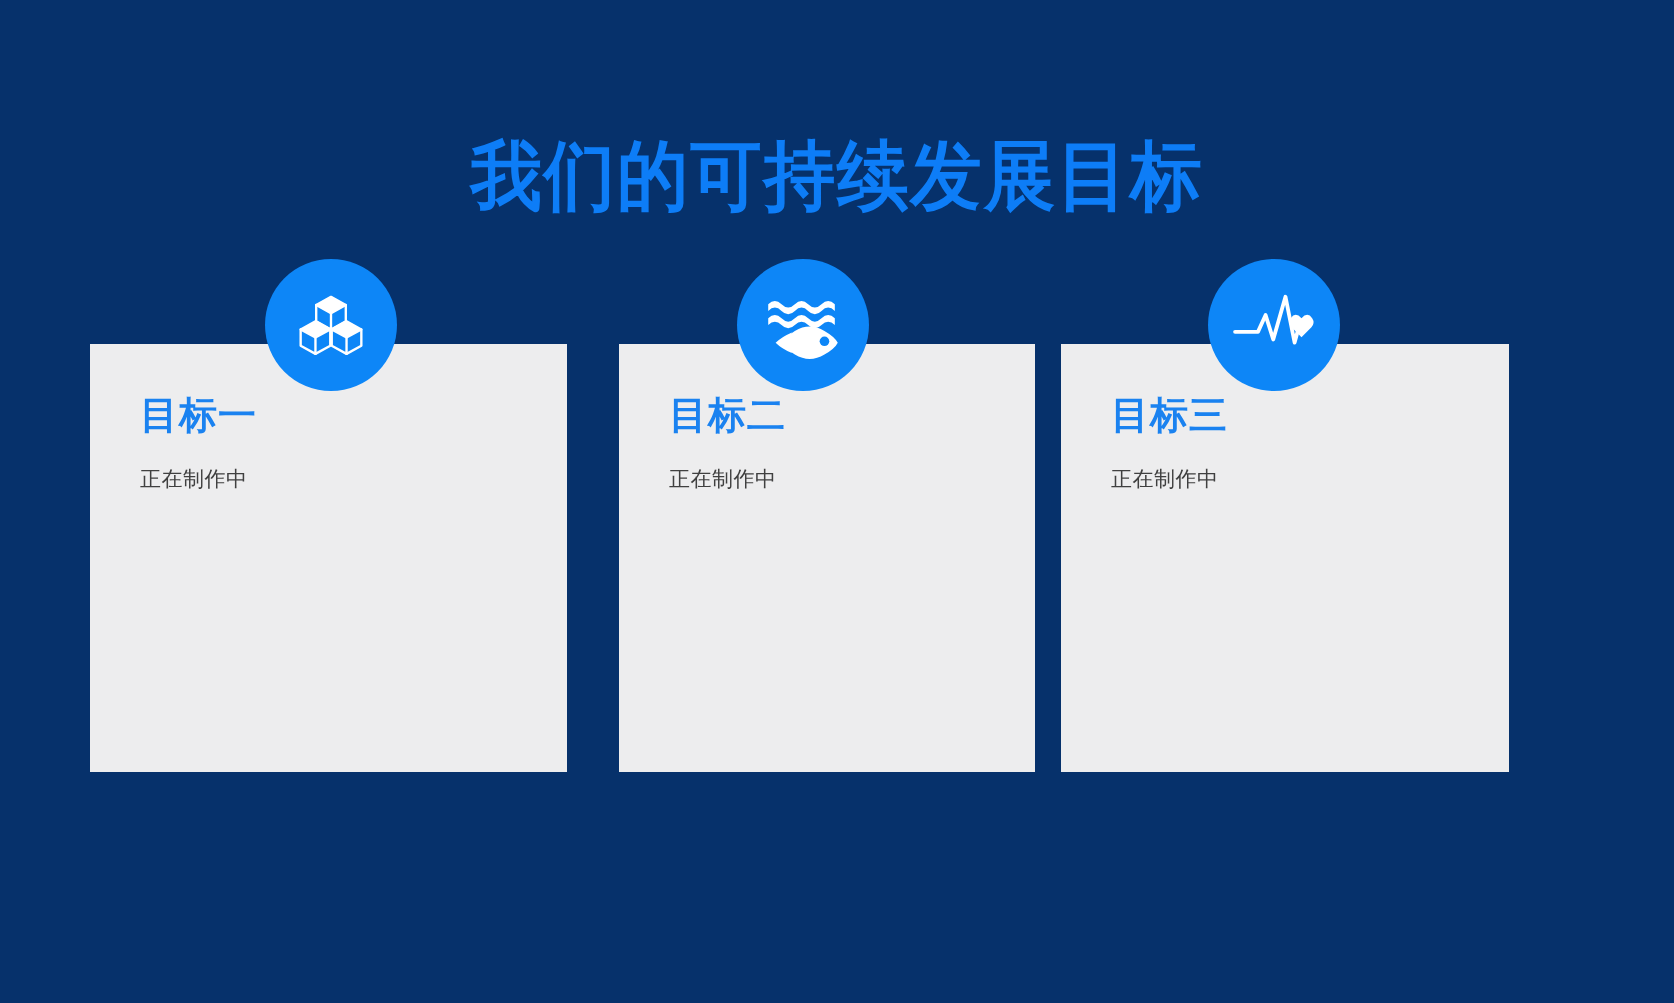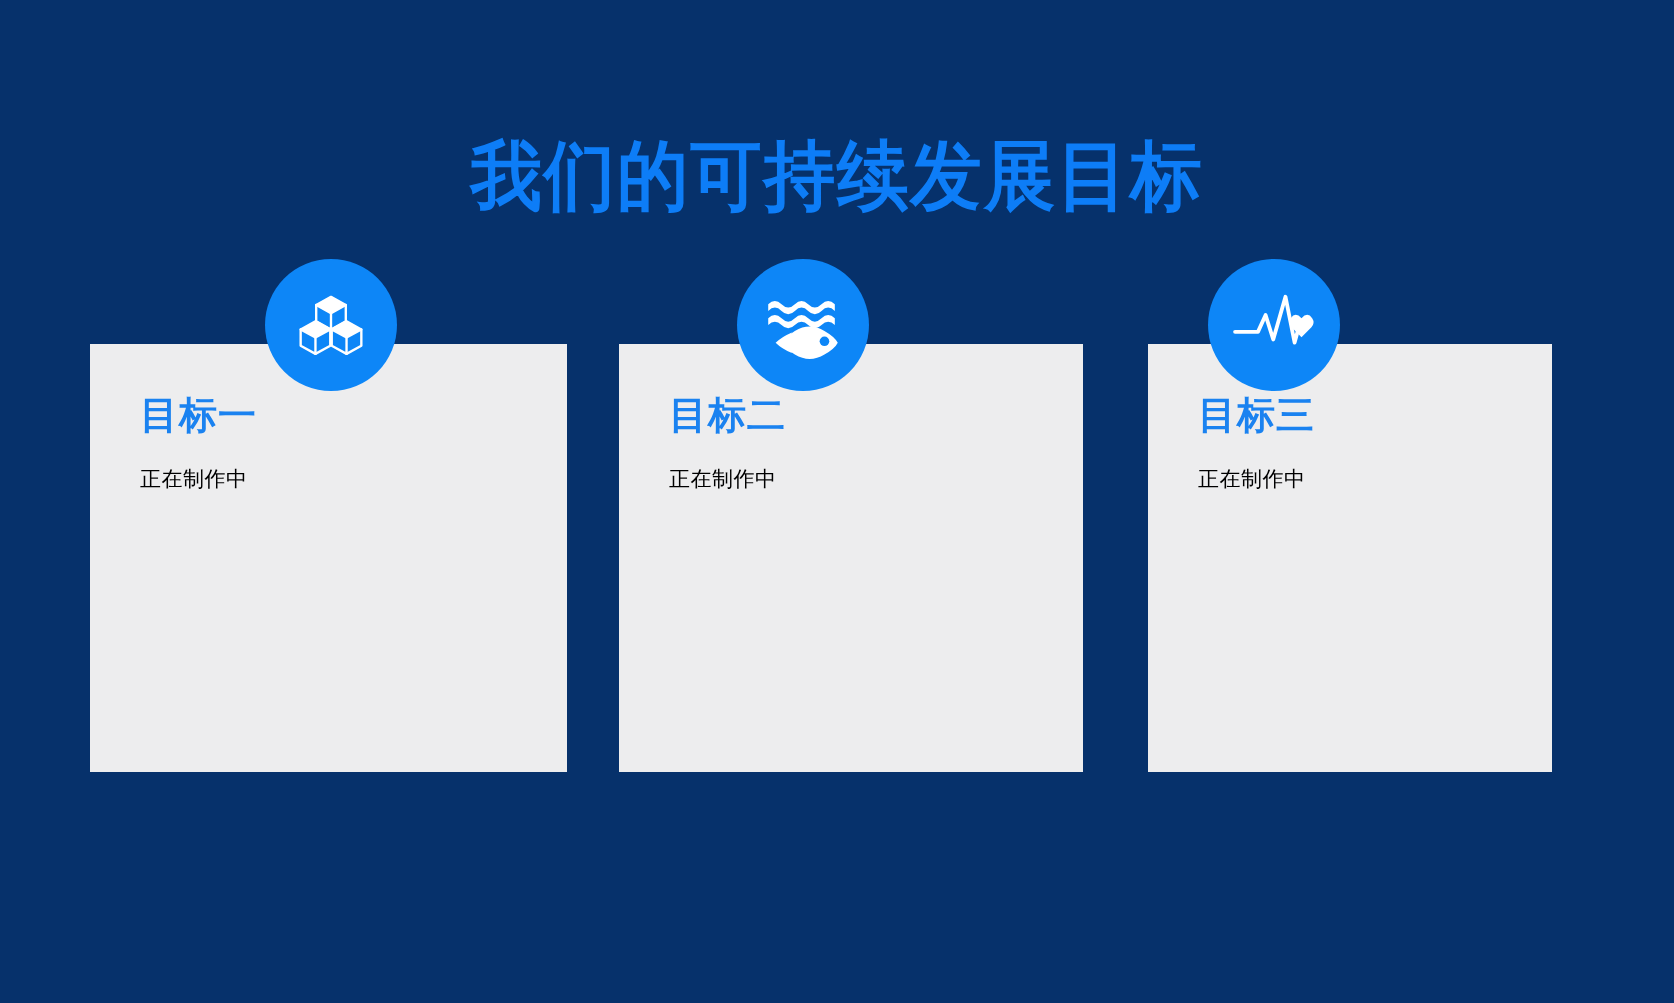--- a/index.html
+++ b/index.html
@@ -52,22 +52,22 @@
   }
 
   .card {
     position: absolute;
     top: 344px;
     height: 428px;
     background: #ededee;
   }
 
   .card.c1 { left: 90px;   width: 477px; }
-  .card.c2 { left: 619px;  width: 464px; }
-  .card.c3 { left: 1148px; width: 404px; }
+  .card.c2 { left: 619px;  width: 416px; }
+  .card.c3 { left: 1061px; width: 448px; }
 
   .card-heading {
     position: absolute;
     left: 50px;
     top: 48px;
     font-size: 38px;
     line-height: 46px;
     font-weight: 700;
     color: #1a82f0;
     letter-spacing: 1px;
@@ -75,21 +75,21 @@
     font-family: "DejaVu Sans", "Liberation Sans", sans-serif;
   }
 
   .card-body {
     position: absolute;
     left: 50px;
     top: 120px;
     font-size: 21px;
     line-height: 30px;
     font-weight: 400;
-    color: #000000;
+    color: #404040;
     letter-spacing: 0.5px;
     white-space: nowrap;
     font-family: "DejaVu Sans", "Liberation Sans", sans-serif;
   }
 
   
   .icon-circle {
     position: absolute;
     width: 132px;
     height: 132px;

